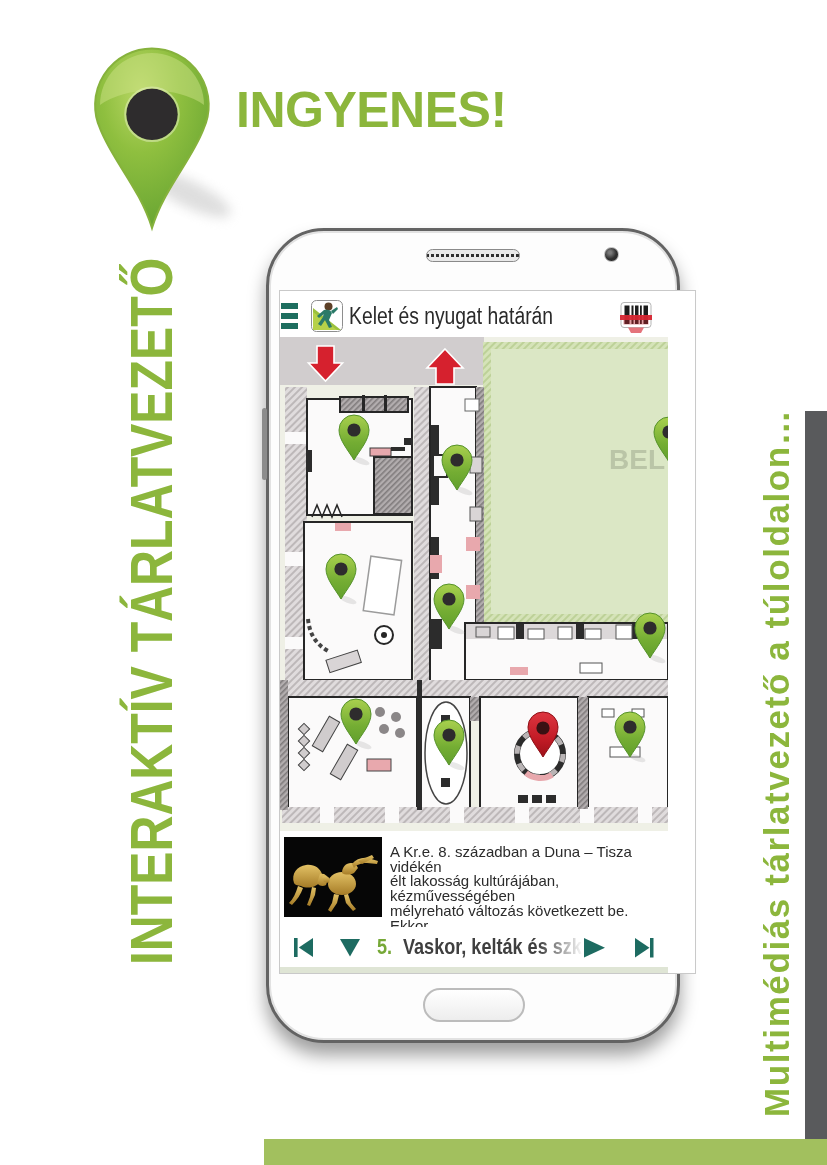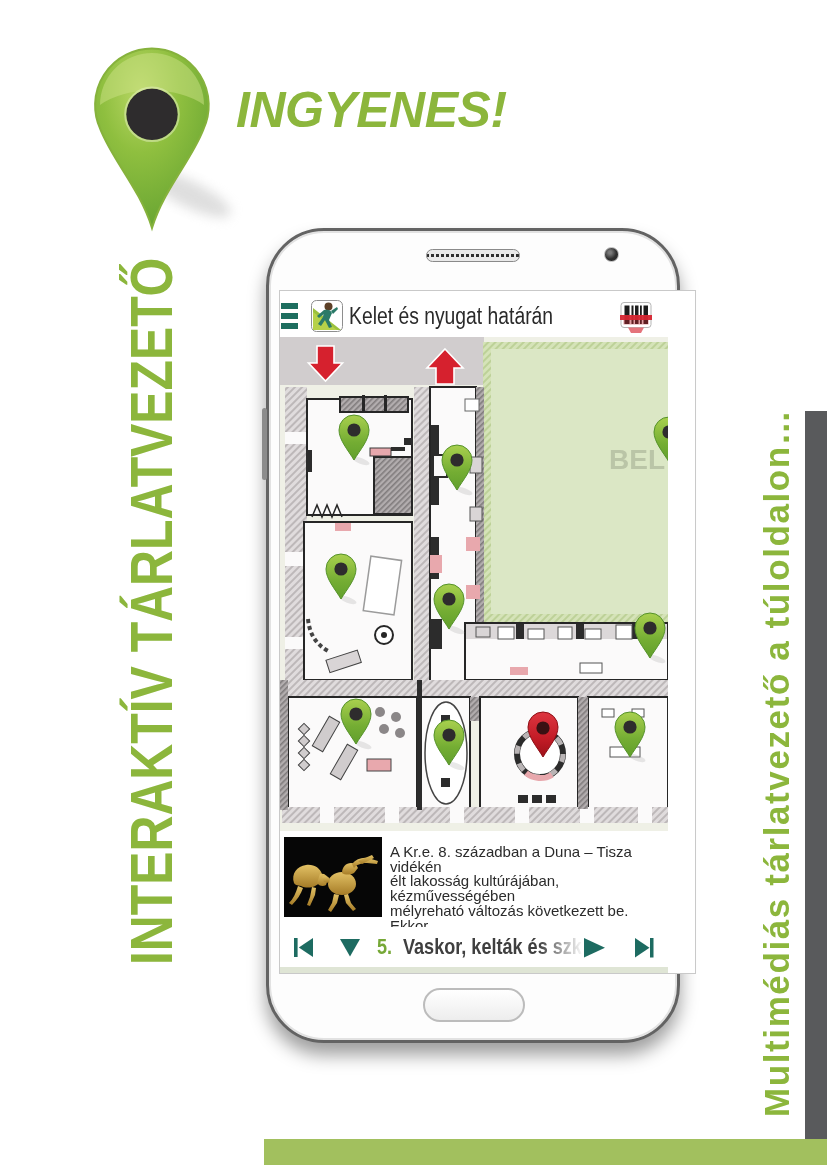--- a/index.html
+++ b/index.html
@@ -23,21 +23,21 @@
 
   <ellipse cx="129" cy="164" rx="46" ry="13" fill="#bdbdbd" opacity="0.5" transform="rotate(26 129 164)" filter="url(#blur1)"></ellipse>
 
   <path d="M 40.4 99.3 A 56.8 56.8 0 1 1 143.4 99.3 C 131 131 104 159 92 198 C 80 159 53 131 40.4 99.3 Z" fill="url(#pinG)" stroke="#86b23c" stroke-width="2"></path>
   <path d="M 40 75 A 52 52 0 0 1 144 75 A 69 42 0 0 0 40 75 Z" fill="#cce285" opacity="0.5"></path>
 
   <circle cx="92" cy="84.3" r="25.8" fill="#2e2c2d"></circle>
   <circle cx="92" cy="84.3" r="26.8" fill="none" stroke="#e2efbc" stroke-width="2" opacity="0.55"></circle>
 </svg>
 
-<div class="abs" style="left:236px;top:81px;font-size:50px;font-weight:bold;color:#8cb63c;letter-spacing:-0.5px;font-style:italic;">INGYENES!</div>
+<div class="abs" style="left:236px;top:81px;font-size:50px;font-weight:bold;color:#8cb63c;letter-spacing:-0.5px;">INGYENES!</div>
 
 <div class="abs" style="left:121px;top:965px;width:860px;height:62px;line-height:62px;transform:rotate(-90deg) scaleX(0.83);transform-origin:0 0;font-size:60px;font-weight:bold;color:#8cb63c;white-space:nowrap;">INTERAKTÍV TÁRLATVEZETŐ</div>
 
 <div class="abs" style="left:805px;top:411px;width:22px;height:729px;background:#595a5c"></div>
 
 <div class="abs" style="left:264px;top:1139px;width:563px;height:26px;background:#a2c05e"></div>
 
 <div class="abs" style="left:755px;top:1117px;width:710px;height:44px;line-height:44px;transform:rotate(-90deg);transform-origin:0 0;font-size:35px;font-weight:bold;color:#8cb63c;letter-spacing:1.6px;white-space:nowrap;">Multimédiás tárlatvezető a túloldalon…</div>
 
 <div class="abs" style="left:266px;top:228px;width:414px;height:815px;background:radial-gradient(#f0f0f0 20%,transparent 24%) 0 0/4px 4px,#fdfdfd;border:3px solid #636363;border-radius:58px;box-shadow:0 12px 18px rgba(0,0,0,0.38), inset 0 0 0 2px #e2e2e2;box-sizing:border-box;"></div>

